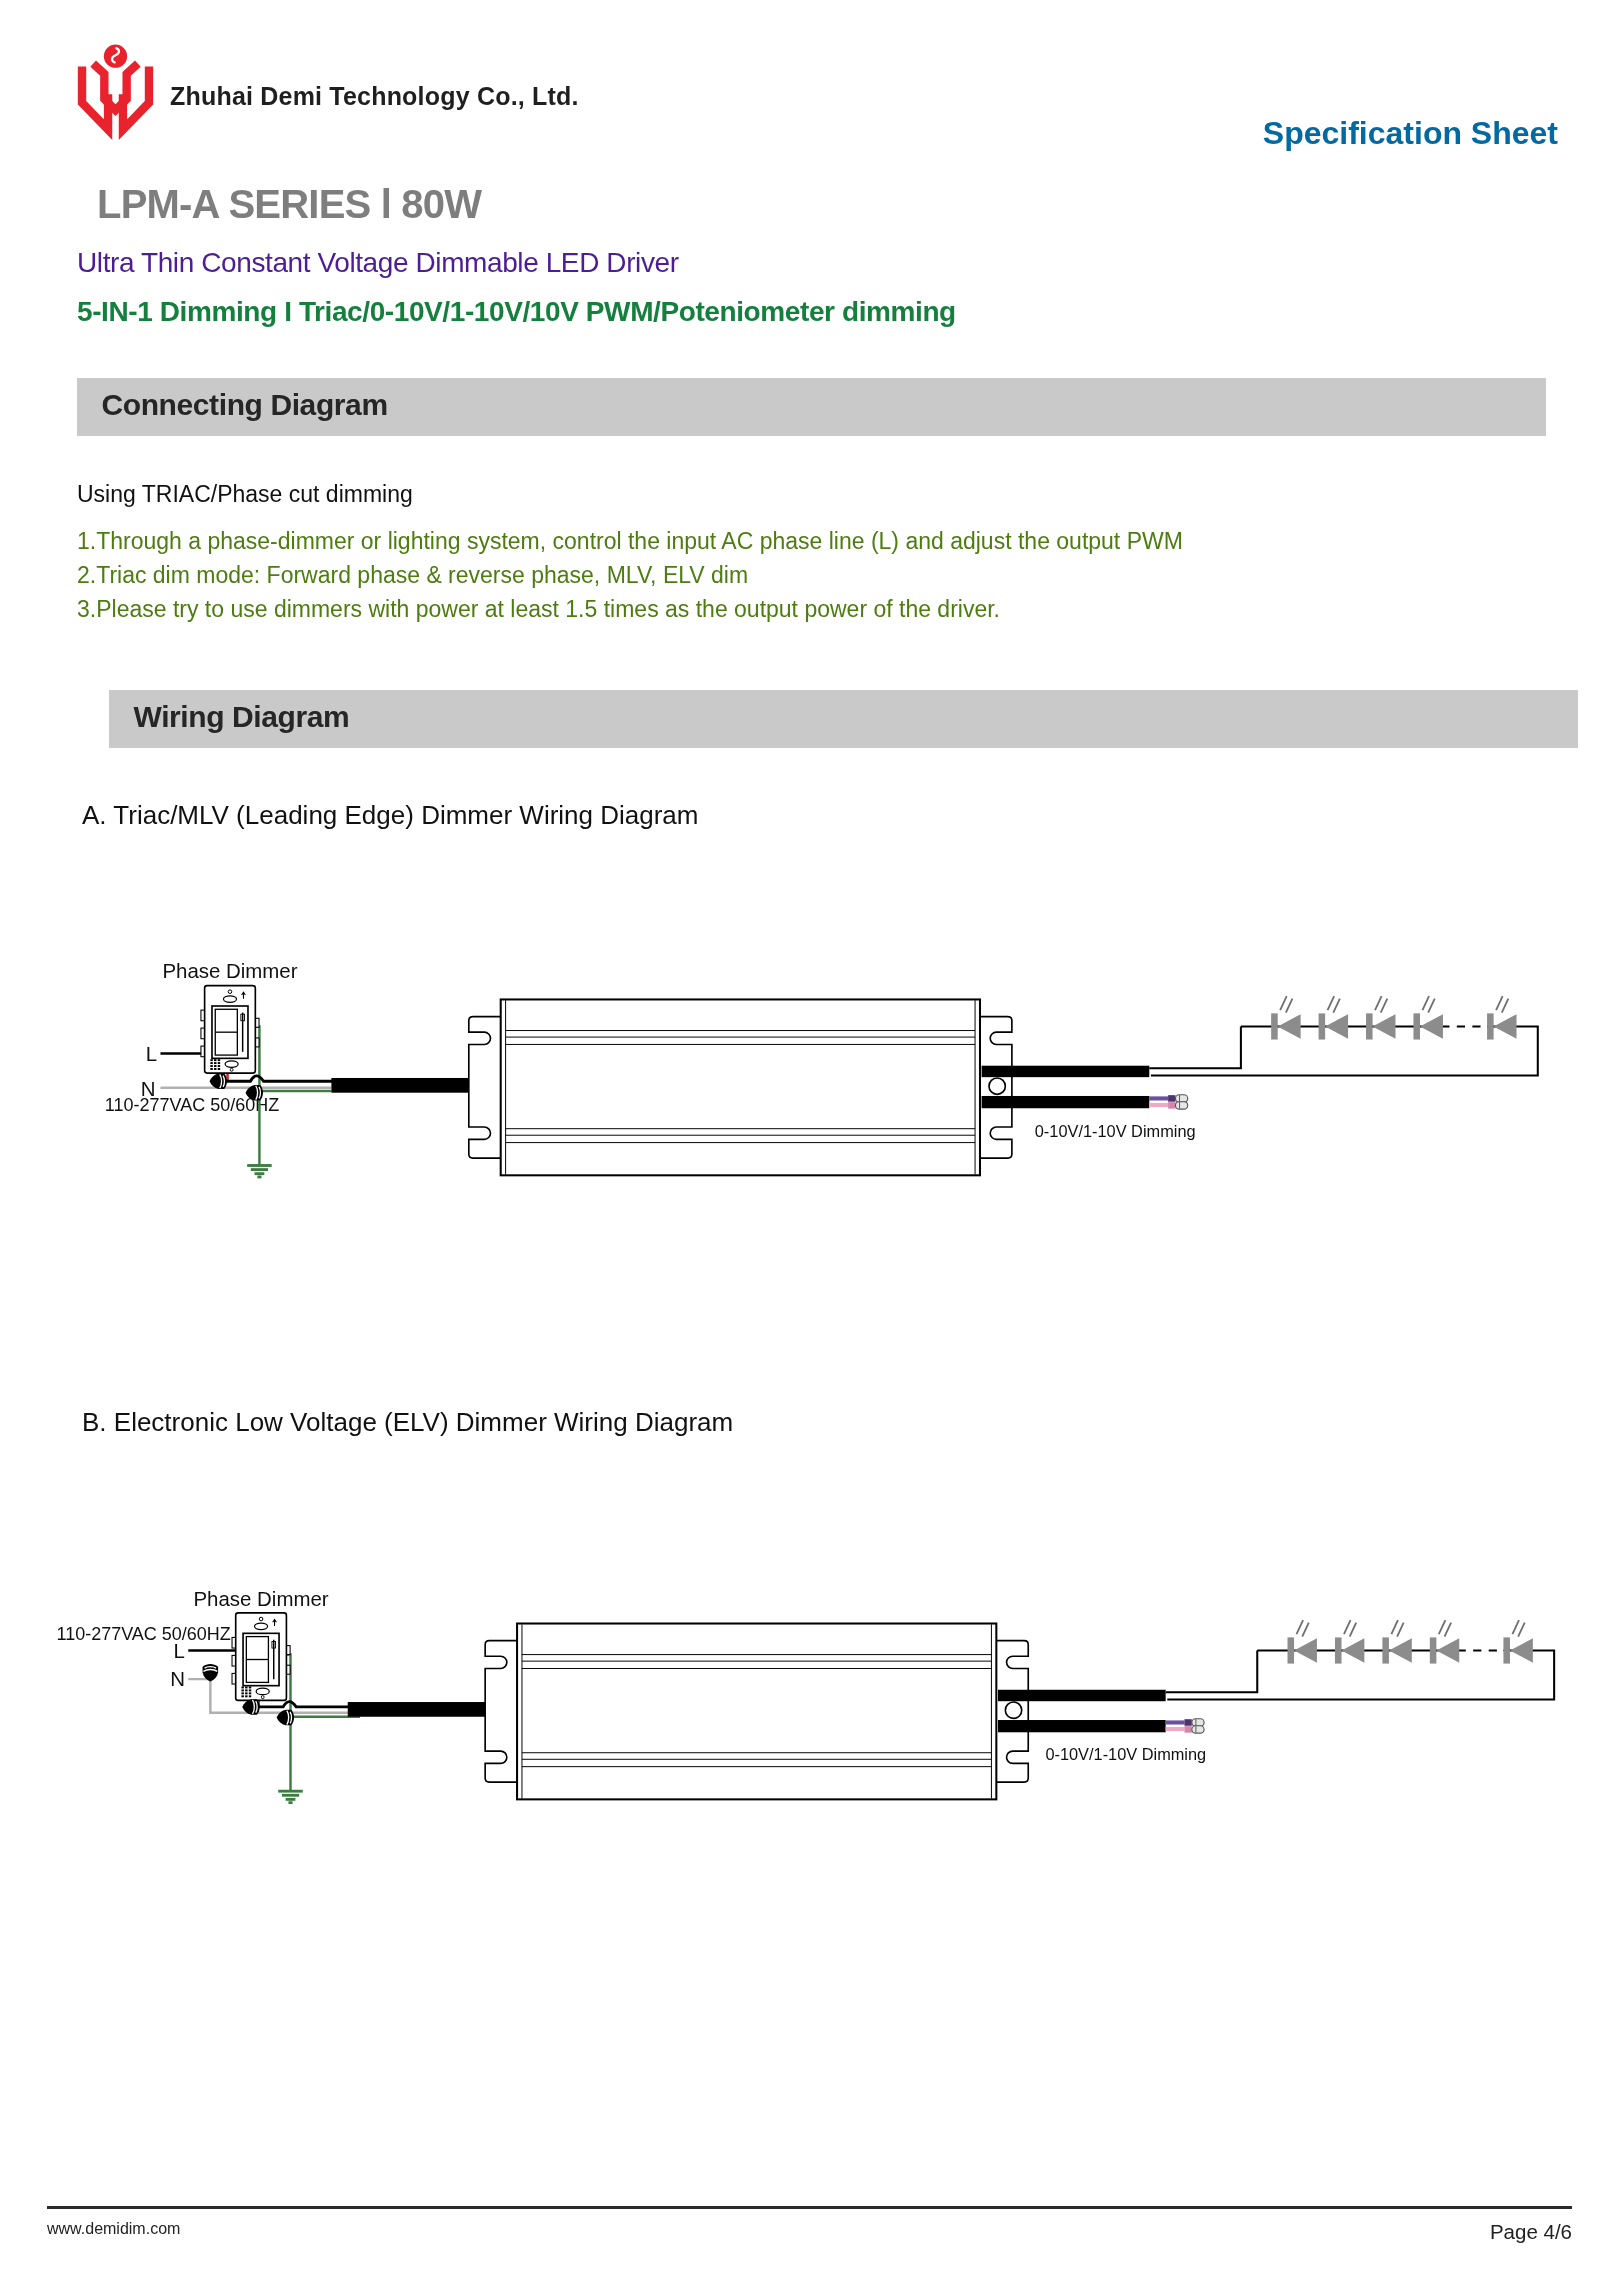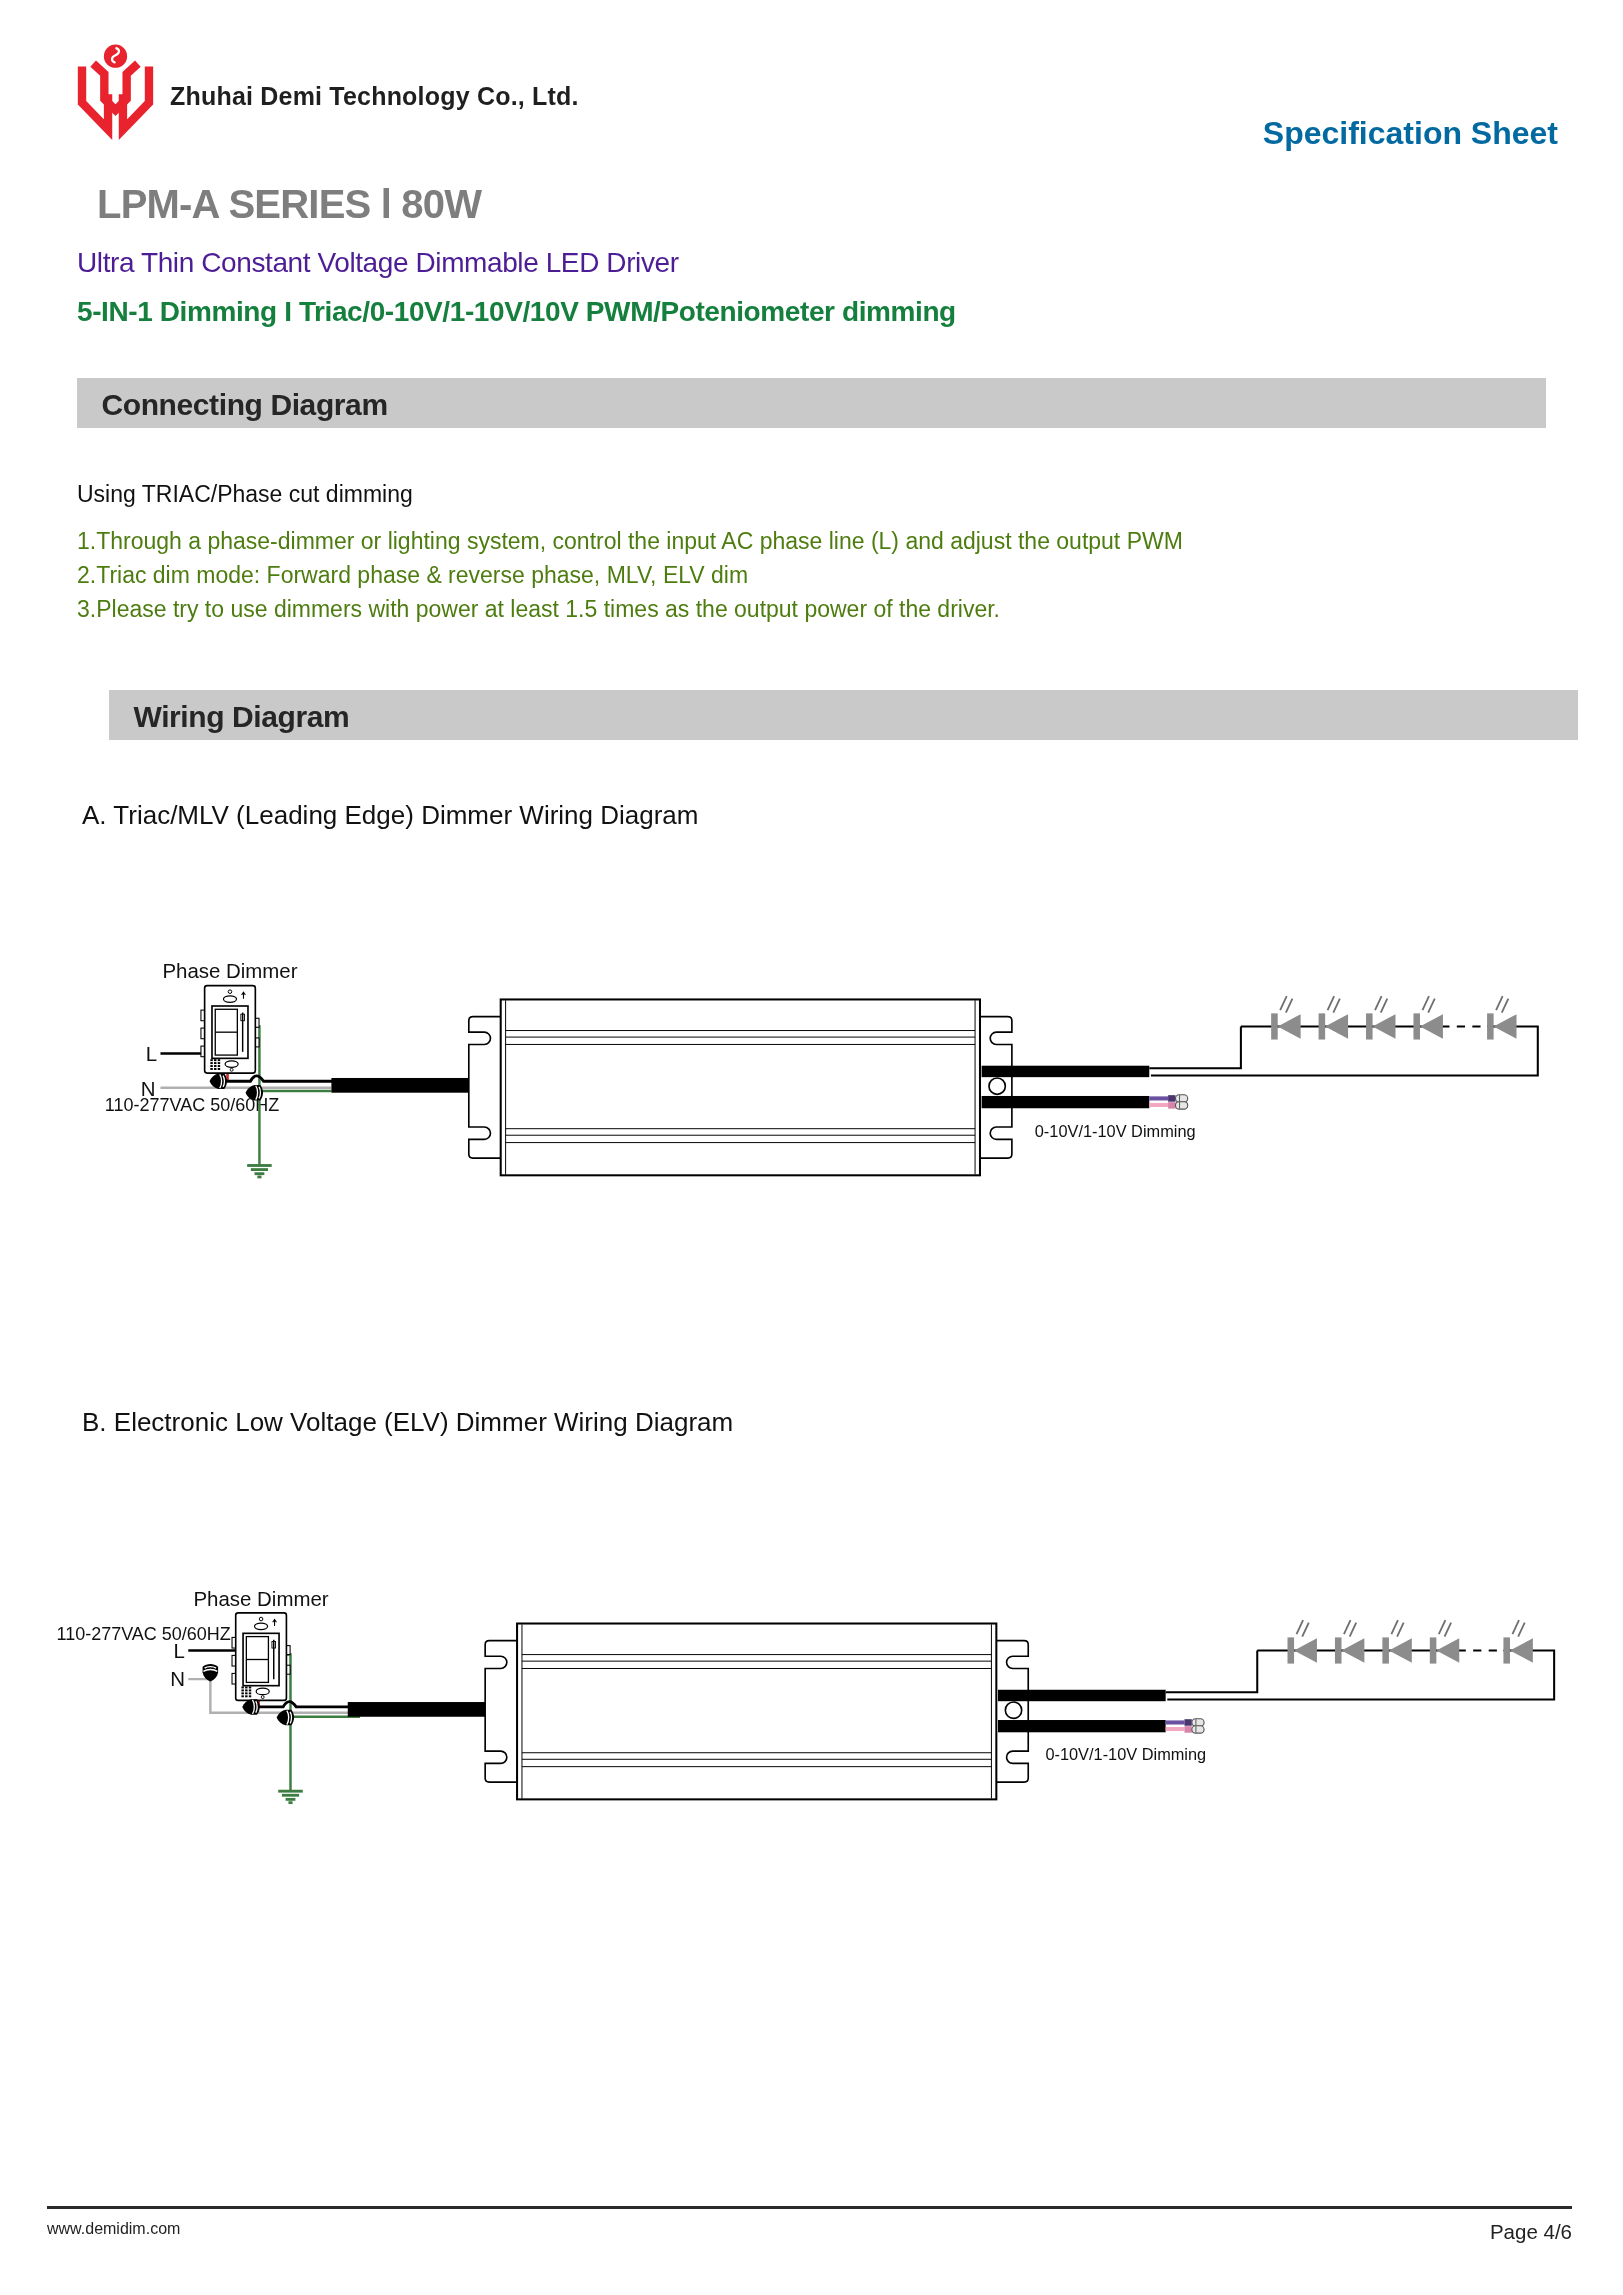--- a/index.html
+++ b/index.html
@@ -4,21 +4,21 @@
 <style>
   html,body{margin:0;padding:0;background:#e9e9e9;}
   .page{position:relative;width:1623px;height:2295px;background:#ffffff;margin:0 auto;
         font-family:"Liberation Sans",sans-serif;overflow:hidden;}
   .abs{position:absolute;}
   .company{left:170px;top:82px;font-size:25px;font-weight:bold;color:#1f1f1f;letter-spacing:0.2px;}
   .sheet-title{right:65px;top:115px;font-size:32px;font-weight:bold;color:#0369a1;}
   .series-title{left:77px;top:182px;font-size:40px;font-weight:bold;color:#7e7e7e;letter-spacing:-0.8px;margin-left:20px;}
   .sub1{left:77px;top:247px;font-size:28px;font-weight:normal;color:#4c1d95;letter-spacing:-0.4px;}
   .sub2{left:77px;top:296px;font-size:28px;font-weight:bold;color:#15803d;letter-spacing:-0.4px;}
-  .secbar{left:77px;width:1469px;height:50px;background:#c9c9c9;}
+  .secbar{left:77px;width:1469px;height:58px;background:#c9c9c9;}
   .secbar .label{margin-left:24.5px;line-height:54px;font-size:30px;font-weight:bold;color:#262626;letter-spacing:-0.4px;}
   .bar1{top:378px;} .bar2{top:690px;margin-left:32px;}
   .intro{left:77px;top:481px;font-size:23px;color:#111;}
   .notes{left:77px;top:524px;font-size:23px;color:#4d7c0f;line-height:34px;}
   .diagtitle{left:82px;font-size:26px;color:#111;}
   .dta{top:800px;} .dtb{top:1407px;}
   .footline{left:47px;top:2206px;width:1525px;height:3.3px;background:#2b2b2b;}
   .website{left:47px;top:2220px;font-size:16px;color:#222;}
   .pageno{right:51px;top:2220px;font-size:20.5px;color:#222;}
   svg text{font-family:"Liberation Sans",sans-serif;fill:#111;}

